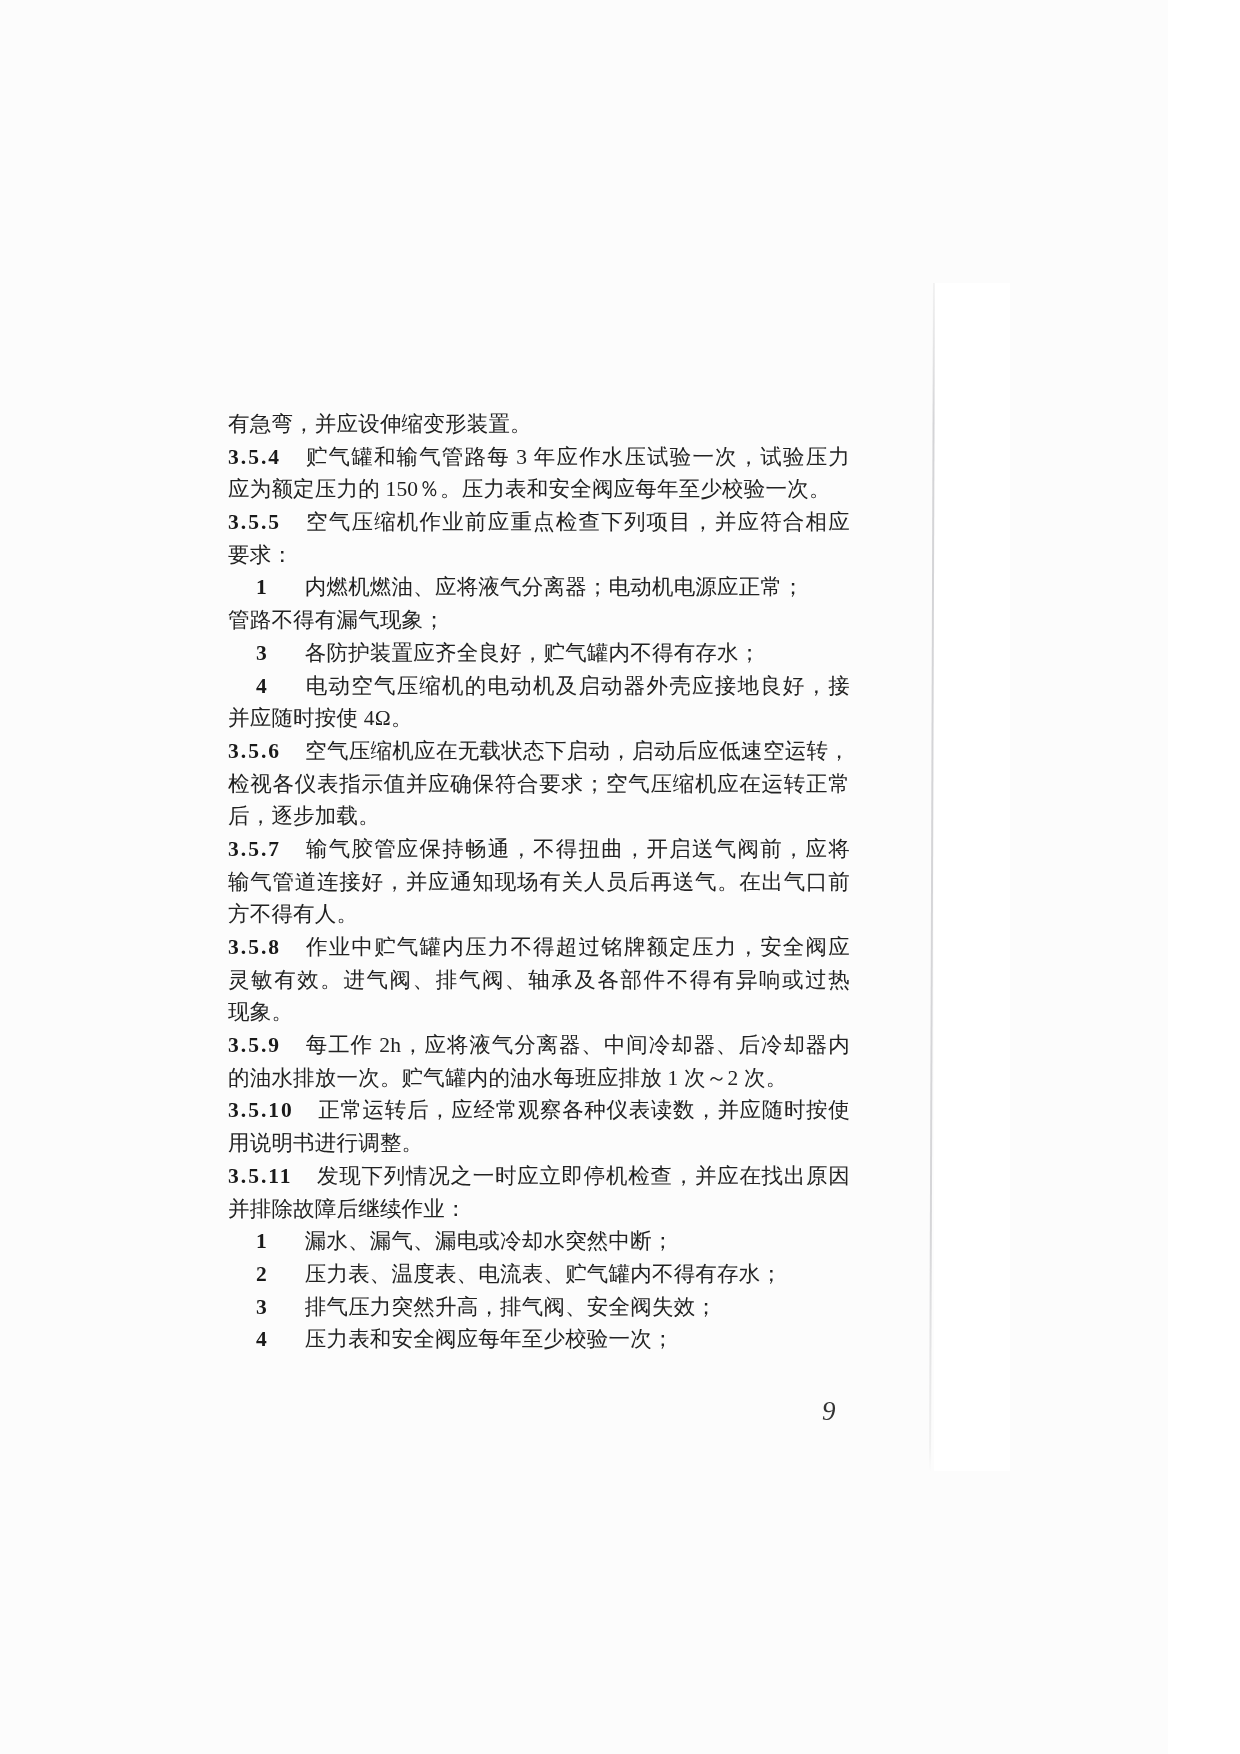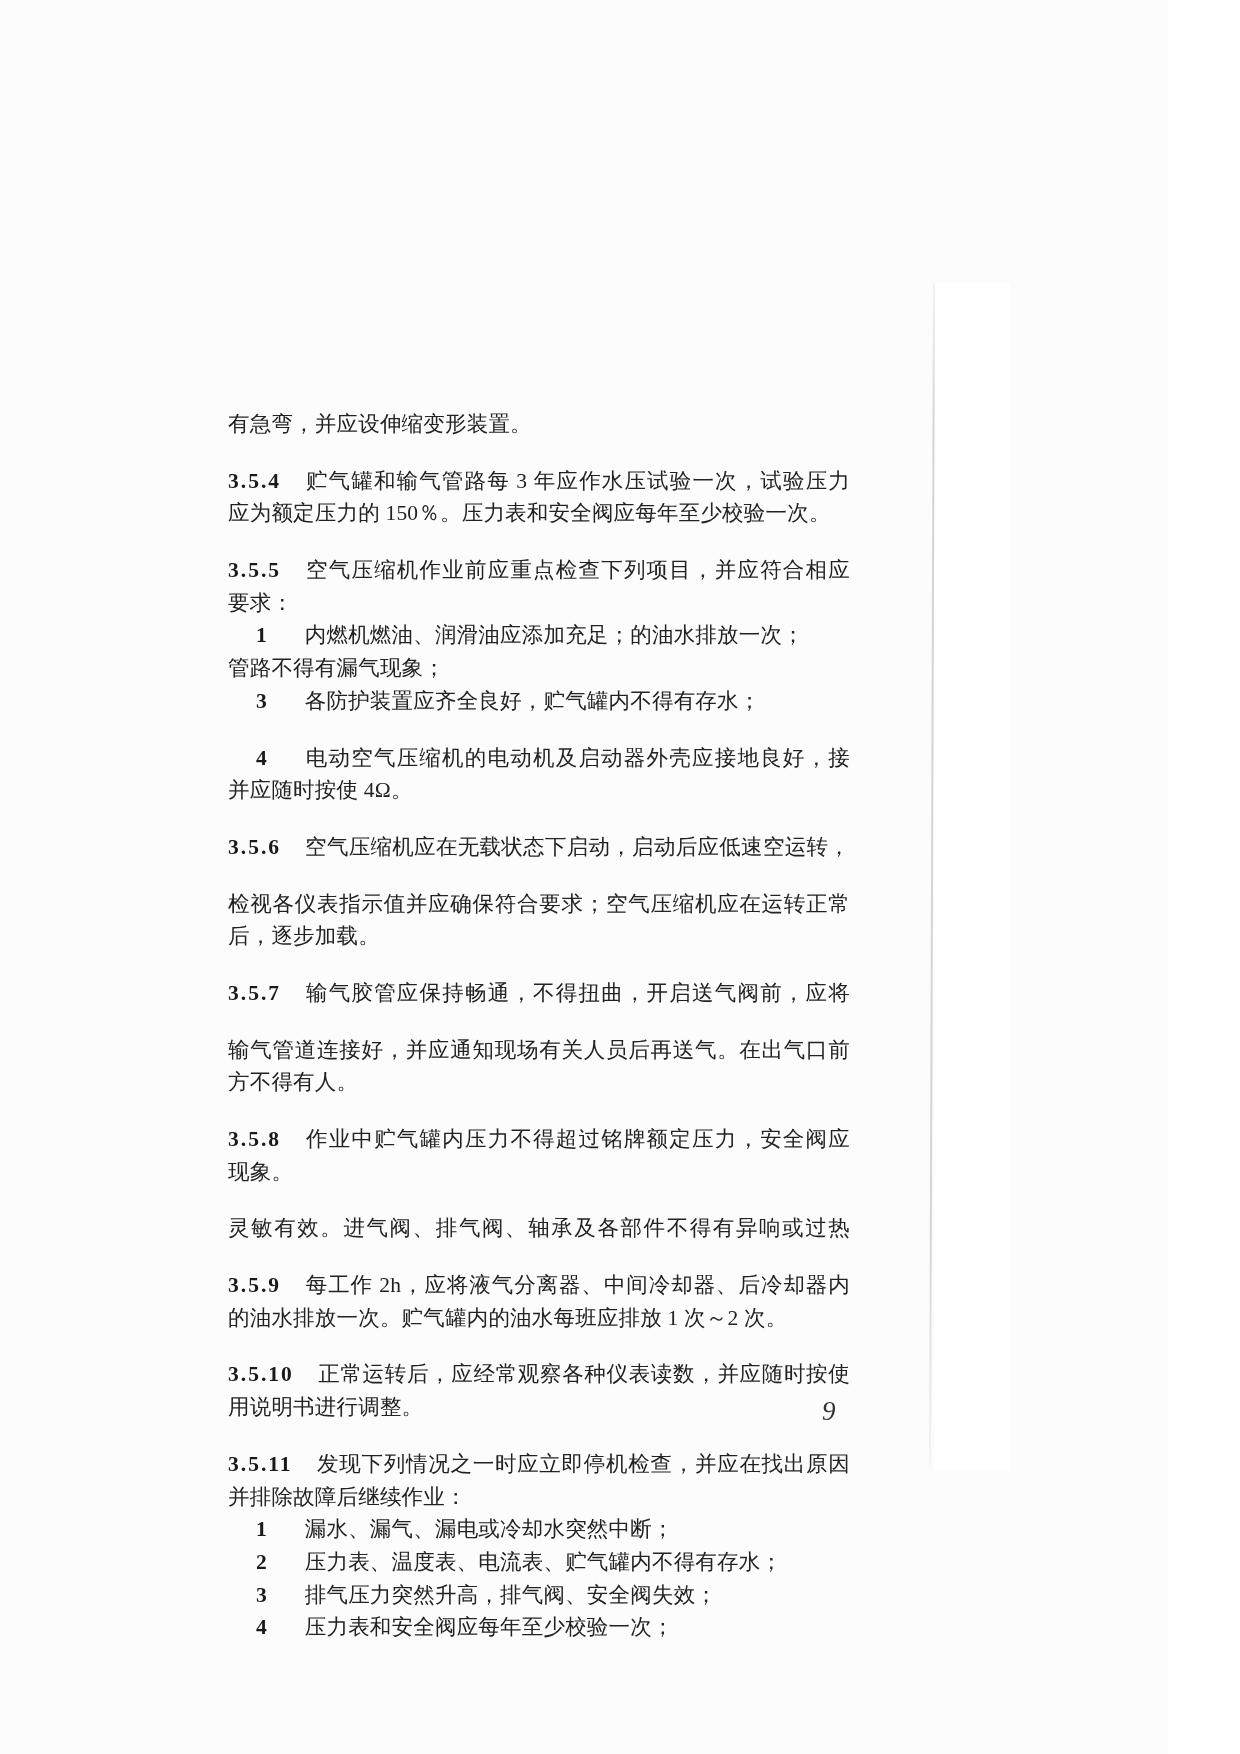--- a/index.html
+++ b/index.html
@@ -47,21 +47,20 @@
     height: 32.7px;
     line-height: 32.7px;
     font-size: 21.5px;
     letter-spacing: 0.2px;
     white-space: nowrap;
   }
   .line.justify {
     white-space: normal;
     text-align: justify;
     text-align-last: justify;
-    margin-top: 24px;
   }
   .line .num {
     font-weight: bold;
     color: #1a1a1a;
   }
   .line.kind-section .num {
     letter-spacing: 2px;
     margin-right: 24px;
   }
   .line.kind-item {
@@ -100,21 +99,21 @@
       <div class="line kind-cont">
         <span class="txt">应为额定压力的 150％。压力表和安全阀应每年至少校验一次。</span>
       </div>
       <div class="line kind-section justify">
         <span class="num">3.5.5</span><span class="txt">空气压缩机作业前应重点检查下列项目，并应符合相应</span>
       </div>
       <div class="line kind-cont">
         <span class="txt">要求：</span>
       </div>
       <div class="line kind-item">
-        <span class="num">1</span><span class="txt">内燃机燃油、润滑油应添加充足；的油水排放一次；</span>
+        <span class="num">1</span><span class="txt">内燃机燃油、应将液气分离器；电动机电源应正常；</span>
       </div>
       <div class="line kind-cont">
         <span class="txt">管路不得有漏气现象；</span>
       </div>
       <div class="line kind-item">
         <span class="num">3</span><span class="txt">各防护装置应齐全良好，贮气罐内不得有存水；</span>
       </div>
       <div class="line kind-item justify">
         <span class="num">4</span><span class="txt">电动空气压缩机的电动机及启动器外壳应接地良好，接</span>
       </div>
@@ -135,25 +134,25 @@
       </div>
       <div class="line kind-cont justify">
         <span class="txt">输气管道连接好，并应通知现场有关人员后再送气。在出气口前</span>
       </div>
       <div class="line kind-cont">
         <span class="txt">方不得有人。</span>
       </div>
       <div class="line kind-section justify">
         <span class="num">3.5.8</span><span class="txt">作业中贮气罐内压力不得超过铭牌额定压力，安全阀应</span>
       </div>
+      <div class="line kind-cont justify">
+        <span class="txt">灵敏有效。进气阀、排气阀、轴承及各部件不得有异响或过热</span>
+      </div>
       <div class="line kind-cont">
         <span class="txt">现象。</span>
-      </div>
-      <div class="line kind-cont justify">
-        <span class="txt">灵敏有效。进气阀、排气阀、轴承及各部件不得有异响或过热</span>
       </div>
       <div class="line kind-section justify">
         <span class="num">3.5.9</span><span class="txt">每工作 2h，应将液气分离器、中间冷却器、后冷却器内</span>
       </div>
       <div class="line kind-cont">
         <span class="txt">的油水排放一次。贮气罐内的油水每班应排放 1 次～2 次。</span>
       </div>
       <div class="line kind-section justify">
         <span class="num">3.5.10</span><span class="txt">正常运转后，应经常观察各种仪表读数，并应随时按使</span>
       </div>

